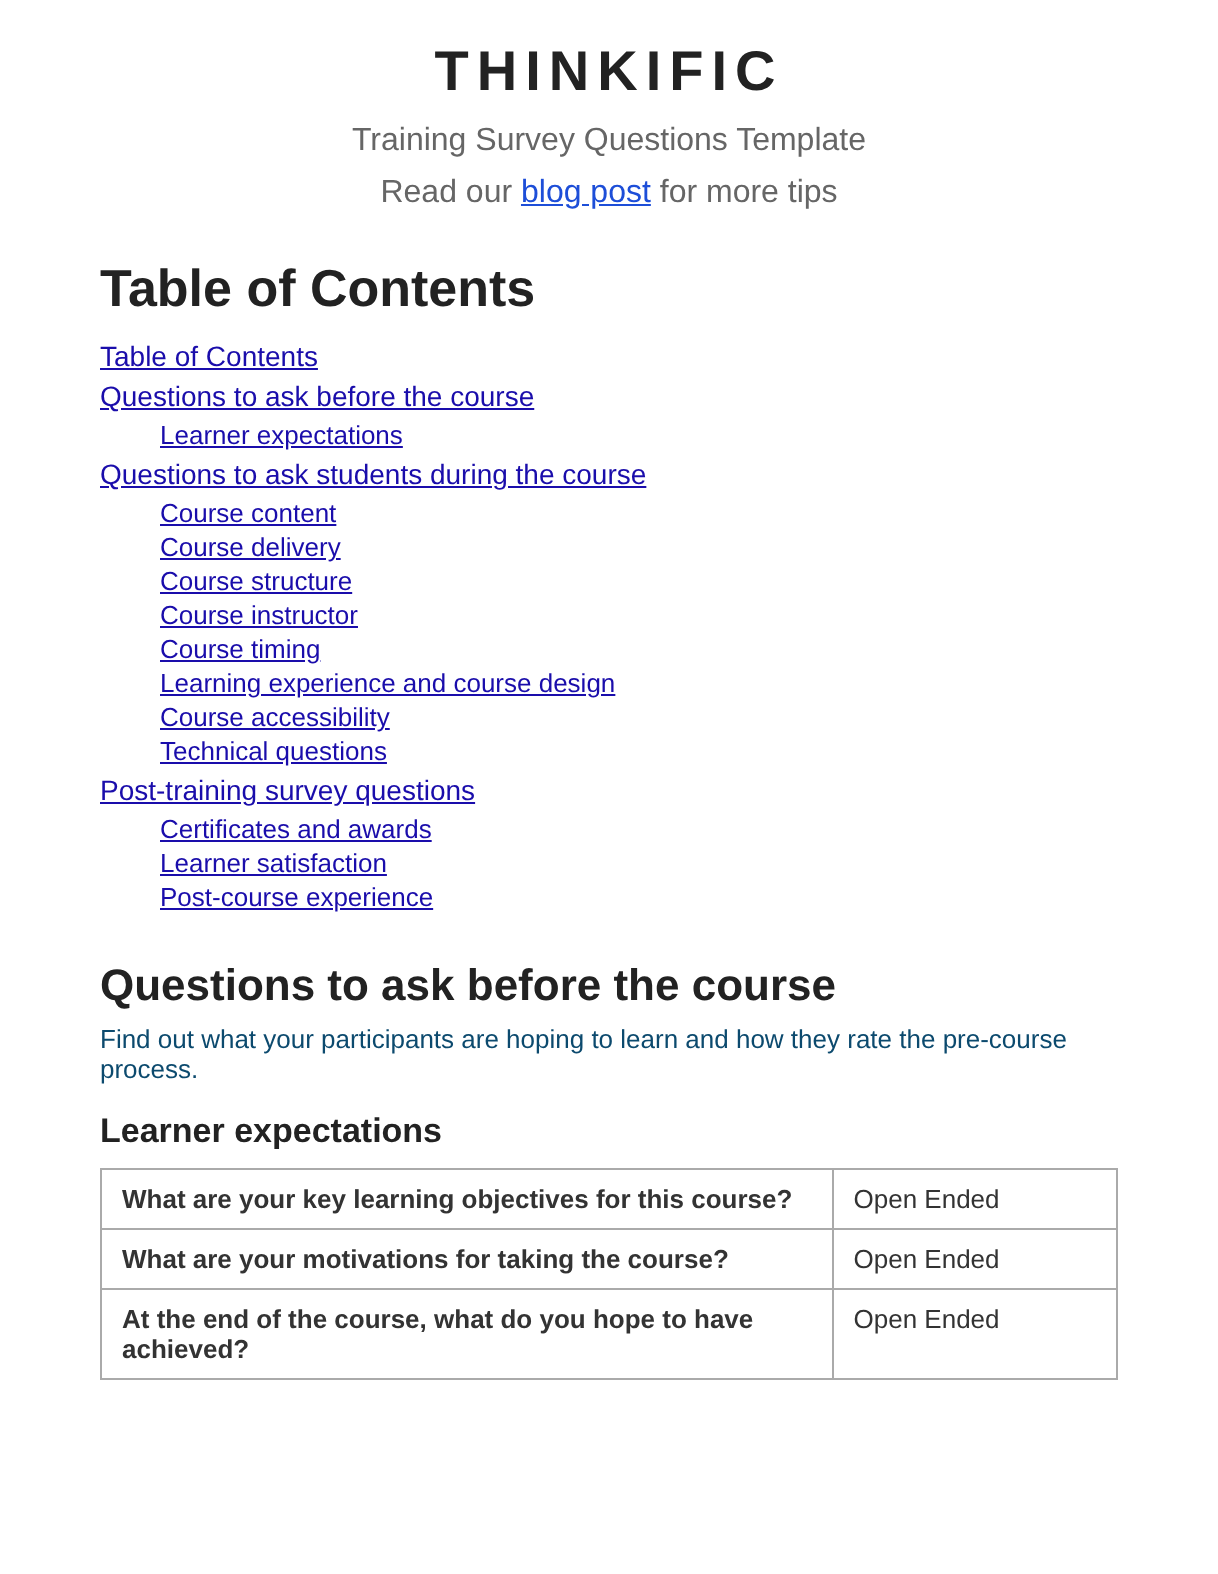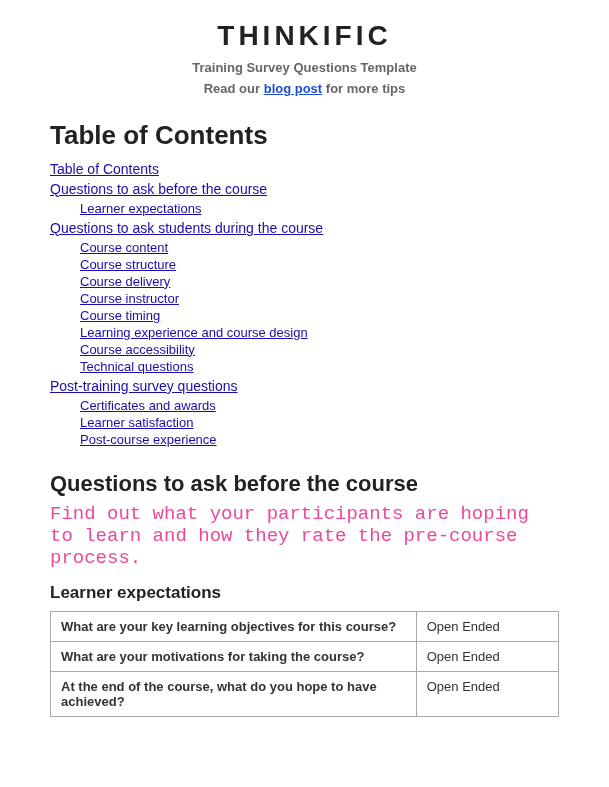--- a/index.html
+++ b/index.html
@@ -18,24 +18,23 @@
     }
     .logo {
       font-size: 28px;
       font-weight: bold;
       letter-spacing: 4px;
       color: #222;
       font-family: Liberation Sans, sans-serif;
       margin-bottom: 6px;
     }
     .subtitle {
-      font-size: 13px;
+      font-size: 16px;
       color: #666;
       line-height: 1.6;
-      font-weight: bold;
     }
     .subtitle a {
       color: #1d4ed8;
       text-decoration: underline;
     }
     h1.main-title {
       font-size: 26px;
       font-weight: bold;
       color: #222;
       margin-top: 20px;
@@ -60,24 +59,23 @@
       margin-bottom: 4px;
     }
     h2.section-title {
       font-size: 22px;
       font-weight: bold;
       color: #222;
       margin-top: 24px;
       margin-bottom: 6px;
     }
     .section-desc {
-      font-size: 19px;
-      color: #ec4899;
+      font-size: 13px;
+      color: #0c4a6e;
       margin-bottom: 14px;
-      font-family: Liberation Mono, monospace;
     }
     h3.subsection-title {
       font-size: 17px;
       font-weight: bold;
       color: #222;
       margin-bottom: 8px;
     }
     table {
       width: 100%;
       border-collapse: collapse;
@@ -114,22 +112,22 @@
   <a class="toc-link" href="#">Table of Contents</a>
 
   <div class="toc-section">
     <a class="toc-link" href="#">Questions to ask before the course</a>
     <a class="toc-sublink" href="#">Learner expectations</a>
   </div>
 
   <div class="toc-section">
     <a class="toc-link" href="#">Questions to ask students during the course</a>
     <a class="toc-sublink" href="#">Course content</a>
+    <a class="toc-sublink" href="#">Course delivery</a>
     <a class="toc-sublink" href="#">Course structure</a>
-    <a class="toc-sublink" href="#">Course delivery</a>
     <a class="toc-sublink" href="#">Course instructor</a>
     <a class="toc-sublink" href="#">Course timing</a>
     <a class="toc-sublink" href="#">Learning experience and course design</a>
     <a class="toc-sublink" href="#">Course accessibility</a>
     <a class="toc-sublink" href="#">Technical questions</a>
   </div>
 
   <div class="toc-section">
     <a class="toc-link" href="#">Post-training survey questions</a>
     <a class="toc-sublink" href="#">Certificates and awards</a>

